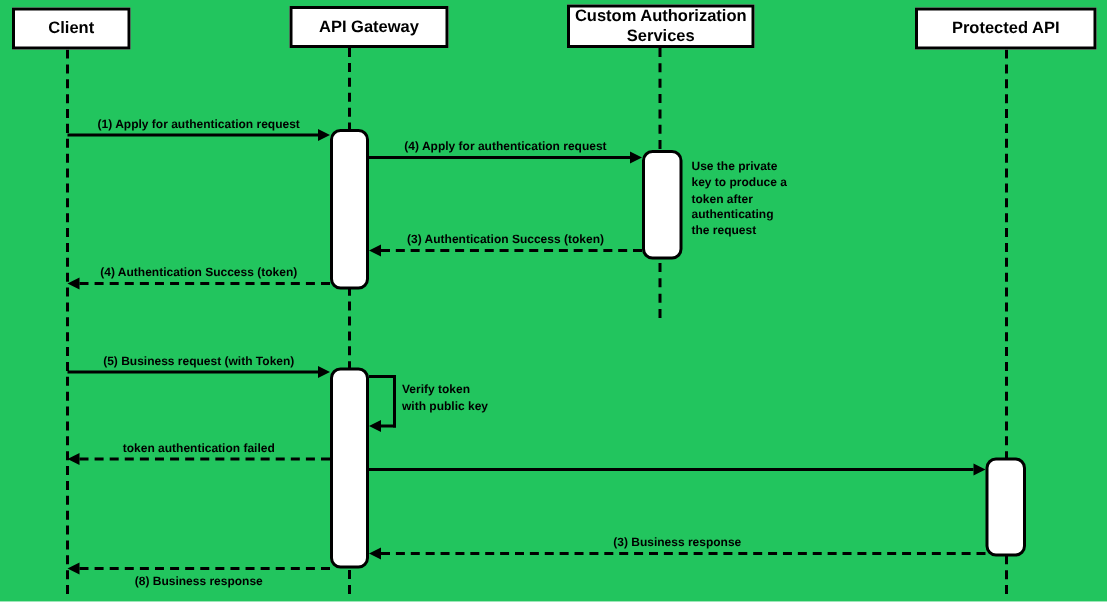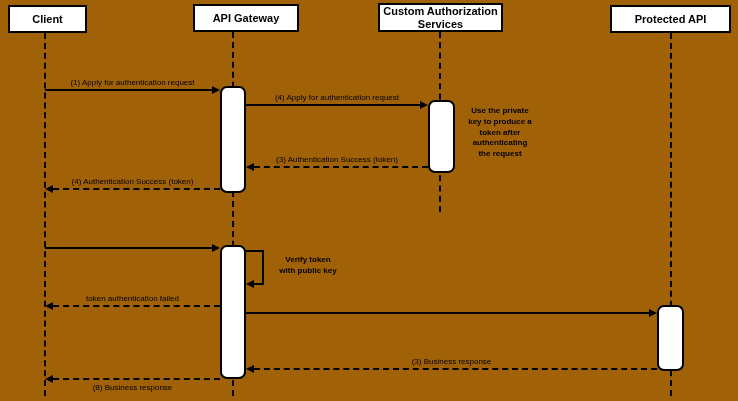--- a/index.html
+++ b/index.html
@@ -1,42 +1,42 @@
 <!DOCTYPE html>
 <html><head>
 <meta charset="utf-8">
 <style>
   html,body { margin:0; padding:0; background:#ffffff; }
   .canvas {
-    position:relative; width:738px; height:401px; background:#a16207;
+    position:relative; width:738px; height:401px; background:#22c55e;
     font-family:"Liberation Sans", sans-serif; color:#000; overflow:hidden;
   }
   .actor {
     position:absolute; box-sizing:border-box; border:2px solid #000; background:#fff;
     display:flex; align-items:center; justify-content:center; text-align:center;
     font-weight:bold; font-size:11px; line-height:1.15;
   }
   .actor span { white-space:pre-line; }
   .lifeline { position:absolute; width:0; border-left:2px dashed #000; }
   .activation {
     position:absolute; box-sizing:border-box; border:2px solid #000;
     border-radius:7px; background:#fff;
   }
   .hline { position:absolute; height:0; border-top:2px solid #000; }
   .hline.dashed { border-top-style:dashed; }
   .vline { position:absolute; width:0; border-left:2px solid #000; }
   .arr { position:absolute; width:0; height:0; }
   .arr.right { border-top:4px solid transparent; border-bottom:4px solid transparent; border-left:8px solid #000; }
   .arr.left  { border-top:4px solid transparent; border-bottom:4px solid transparent; border-right:8px solid #000; }
   .mlabel {
-    position:absolute; font-size:8px; font-weight:normal; text-align:center;
+    position:absolute; font-size:8px; font-weight:bold; text-align:center;
     white-space:nowrap; line-height:11px; height:11px;
   }
   .blocktext {
-    position:absolute; font-size:8px; font-weight:bold; text-align:center;
+    position:absolute; font-size:8px; font-weight:bold; text-align:left;
     line-height:1.35; white-space:pre-line;
   }
 </style>
 </head>
 <body>
 
 <div class="canvas">
 
   <div class="lifeline" style="left:44px; top:33px; height:363px"></div>
   <div class="lifeline" style="left:232px; top:32px; height:364px"></div>
@@ -77,20 +77,21 @@
 the request</div>
 
   <div class="mlabel" style="left:246px; top:154px; width:182px">(3) Authentication Success (token)</div>
   <div class="arr left" style="left:246px; top:163px"></div>
   <div class="hline dashed" style="left:254px; top:166px; width:174px"></div>
 
   <div class="mlabel" style="left:45px; top:176px; width:175px">(4) Authentication Success (token)</div>
   <div class="arr left" style="left:45px; top:185px"></div>
   <div class="hline dashed" style="left:53px; top:188px; width:167px"></div>
 
+  <div class="mlabel" style="left:45px; top:235px; width:175px">(5) Business request (with Token)</div>
   <div class="hline" style="left:45px; top:247px; width:167px"></div>
   <div class="arr right" style="left:212px; top:244px"></div>
 
   <div class="hline" style="left:246px; top:250px; width:18px"></div>
   <div class="vline" style="left:262px; top:250px; height:35px"></div>
   <div class="hline" style="left:254px; top:283px; width:10px"></div>
   <div class="arr left" style="left:246px; top:280px"></div>
   <div class="blocktext" style="left:268px; top:255px; width:80px">Verify token
 with public key</div>
 

